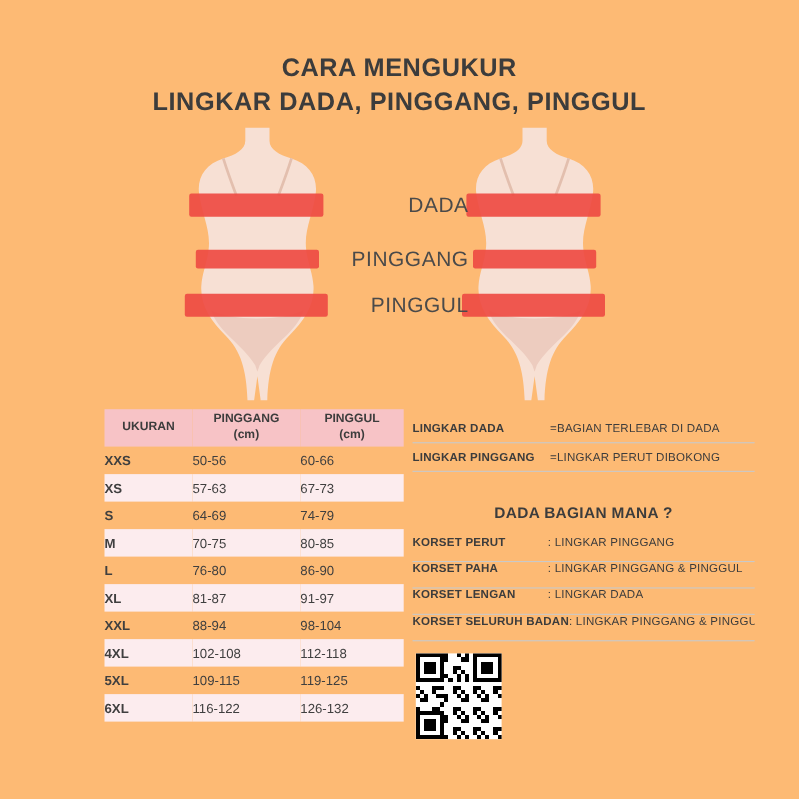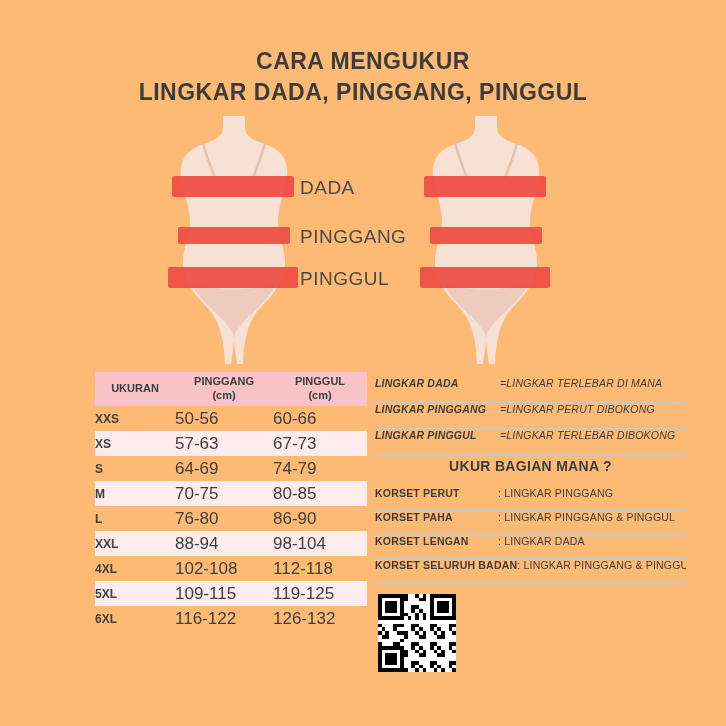--- a/index.html
+++ b/index.html
@@ -19,40 +19,40 @@
   }
   .title{
     position:absolute;top:46px;left:0;right:0;text-align:center;
     font-weight:bold;font-size:23px;line-height:31px;letter-spacing:.5px;color:#3c3c3c;
   }
   .figure{position:absolute;top:116px;width:124px;height:248px;}
   .figure-front{left:172px;}
   .figure-back{left:424px;}
   .band{position:absolute;background:var(--band);border-radius:2px;opacity:.92;}
   .measure-label{
-    position:absolute;left:300px;width:126px;text-align:left;
+    position:absolute;left:300px;width:126px;text-align:right;
     font-size:19px;letter-spacing:.5px;color:#4a4a4a;
   }
   
   .size-table{
     position:absolute;left:95px;top:372px;width:272px;
     border-collapse:collapse;table-layout:fixed;
   }
   .size-table th{
     background:var(--header_pink);height:34px;font-size:11px;font-weight:bold;
     line-height:1.25;padding:0;color:#3c3c3c;
   }
-  .size-table td{height:25px;font-size:17px;padding:0;color:#3f3f3f;}
+  .size-table td{height:25px;font-size:12px;padding:0;color:#3f3f3f;}
   .size-table td.size{font-weight:bold;font-size:12px;}
   .size-table tbody tr:nth-child(even){background:var(--stripe_pink);}
   
   .defs{position:absolute;left:375px;top:377px;width:311px;}
   .def-row{
-    display:flex;align-items:flex-start;height:25px;border-bottom:1px solid var(--line);
-    white-space:nowrap;overflow:hidden;font-style:italic;
+    display:flex;align-items:center;height:25px;border-bottom:1px solid var(--line);
+    white-space:nowrap;overflow:hidden;
   }
   .def-term{flex:0 0 125px;font-size:10.5px;font-weight:bold;letter-spacing:.2px;}
   .def-value{font-size:10.5px;letter-spacing:.2px;}
   .guide-title{
     position:absolute;left:375px;top:458px;width:311px;text-align:center;
     font-size:14px;font-weight:bold;letter-spacing:.3px;
   }
   .guide{position:absolute;left:375px;top:487px;width:311px;}
   .guide-row{
     display:flex;align-items:flex-start;height:23px;border-bottom:1px solid var(--line);
@@ -147,20 +147,25 @@
           <td class="size">M</td>
           <td>70-75</td>
           <td>80-85</td>
         </tr>
       <tr>
           <td class="size">L</td>
           <td>76-80</td>
           <td>86-90</td>
         </tr>
       <tr>
+          <td class="size">XL</td>
+          <td>81-87</td>
+          <td>91-97</td>
+        </tr>
+      <tr>
           <td class="size">XXL</td>
           <td>88-94</td>
           <td>98-104</td>
         </tr>
       <tr>
           <td class="size">4XL</td>
           <td>102-108</td>
           <td>112-118</td>
         </tr>
       <tr>
@@ -172,33 +177,29 @@
           <td class="size">6XL</td>
           <td>116-122</td>
           <td>126-132</td>
         </tr>
     </tbody>
   </table>
 
   <div class="defs">
     <div class="def-row">
       <span class="def-term">LINGKAR DADA</span>
-      <span class="def-value">=LINGKAR TERLEBAR DI MANA</span>
+      <span class="def-value">=BAGIAN TERLEBAR DI DADA</span>
     </div>
     <div class="def-row">
       <span class="def-term">LINGKAR PINGGANG</span>
       <span class="def-value">=LINGKAR PERUT DIBOKONG</span>
     </div>
-    <div class="def-row">
-      <span class="def-term">LINGKAR PINGGUL</span>
-      <span class="def-value">=LINGKAR TERLEBAR DIBOKONG</span>
-    </div>
-  </div>
-
-  <div class="guide-title">UKUR BAGIAN MANA ?</div>
+  </div>
+
+  <div class="guide-title">DADA BAGIAN MANA ?</div>
   <div class="guide">
     <div class="guide-row">
       <span class="guide-label">KORSET PERUT</span>
       <span class="guide-value">: LINGKAR PINGGANG</span>
     </div>
     <div class="guide-row">
       <span class="guide-label">KORSET PAHA</span>
       <span class="guide-value">: LINGKAR PINGGANG &amp; PINGGUL</span>
     </div>
     <div class="guide-row">

